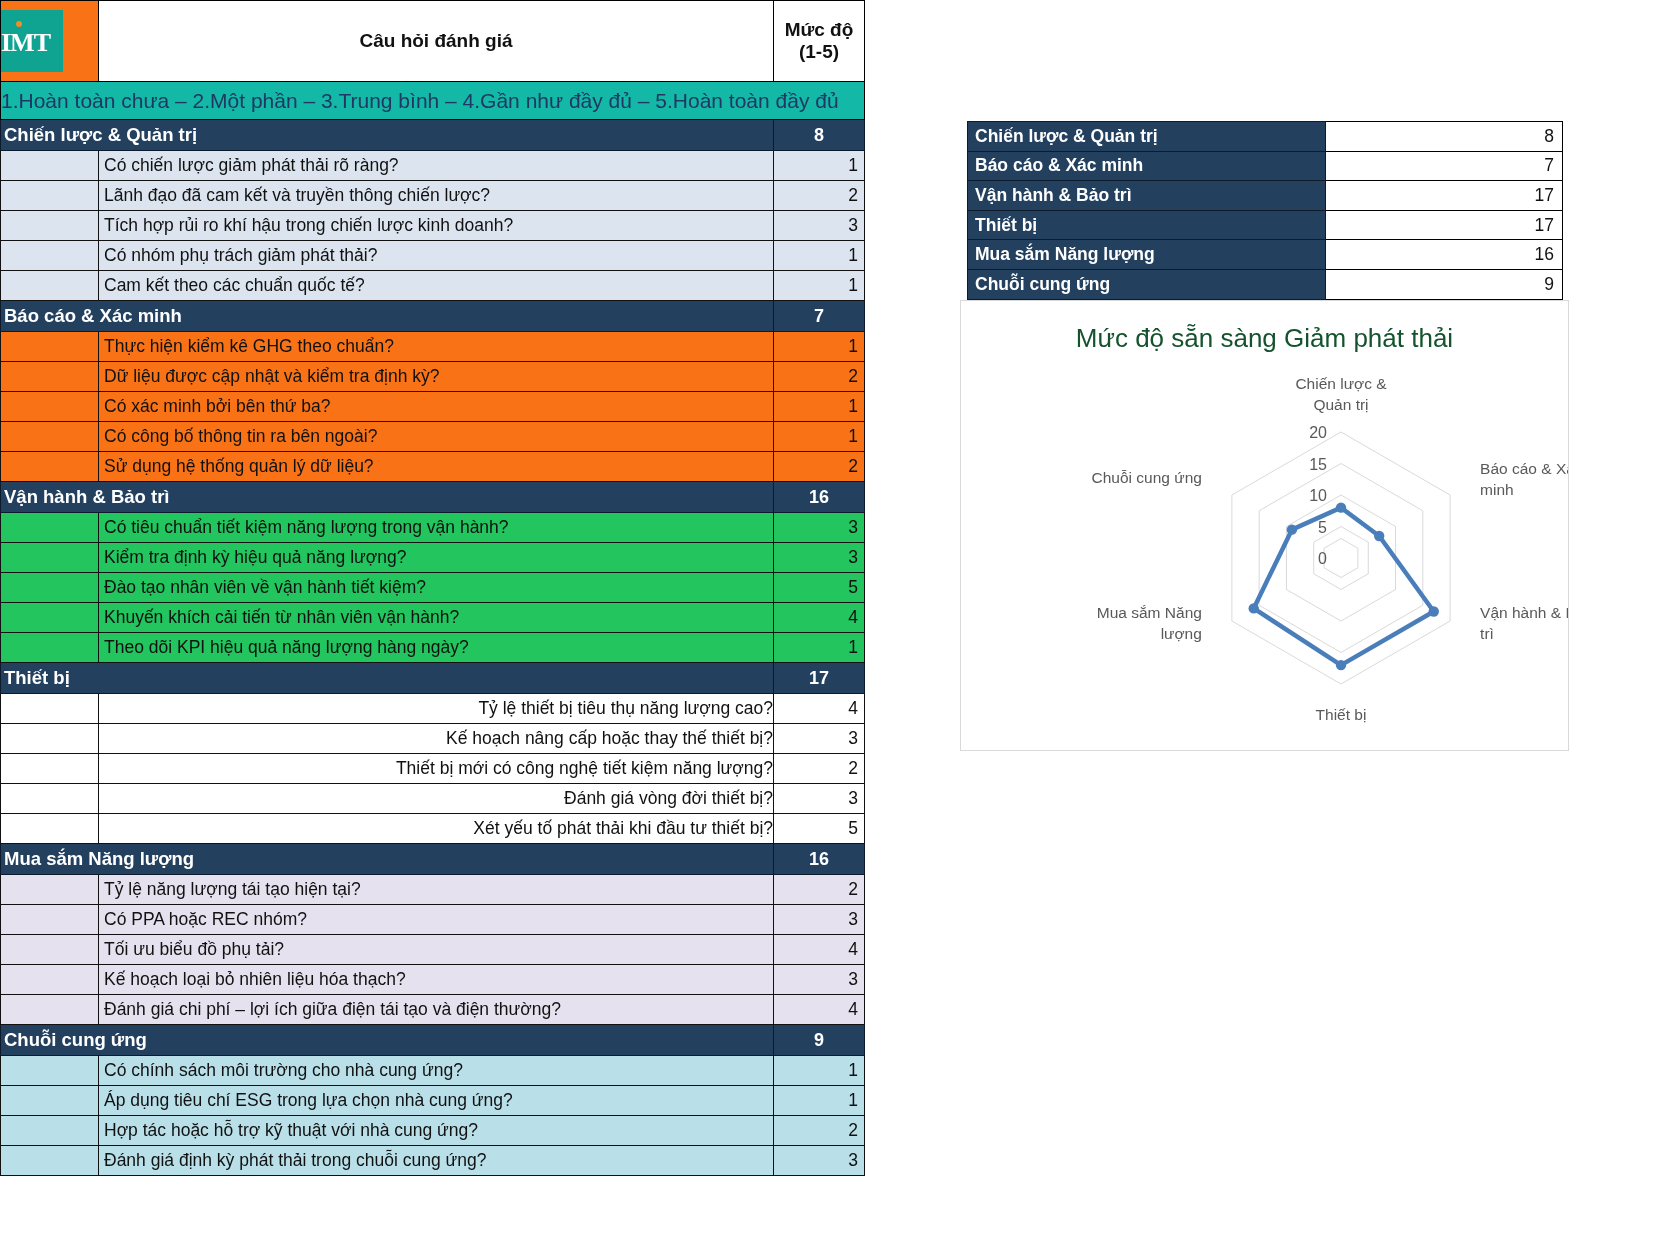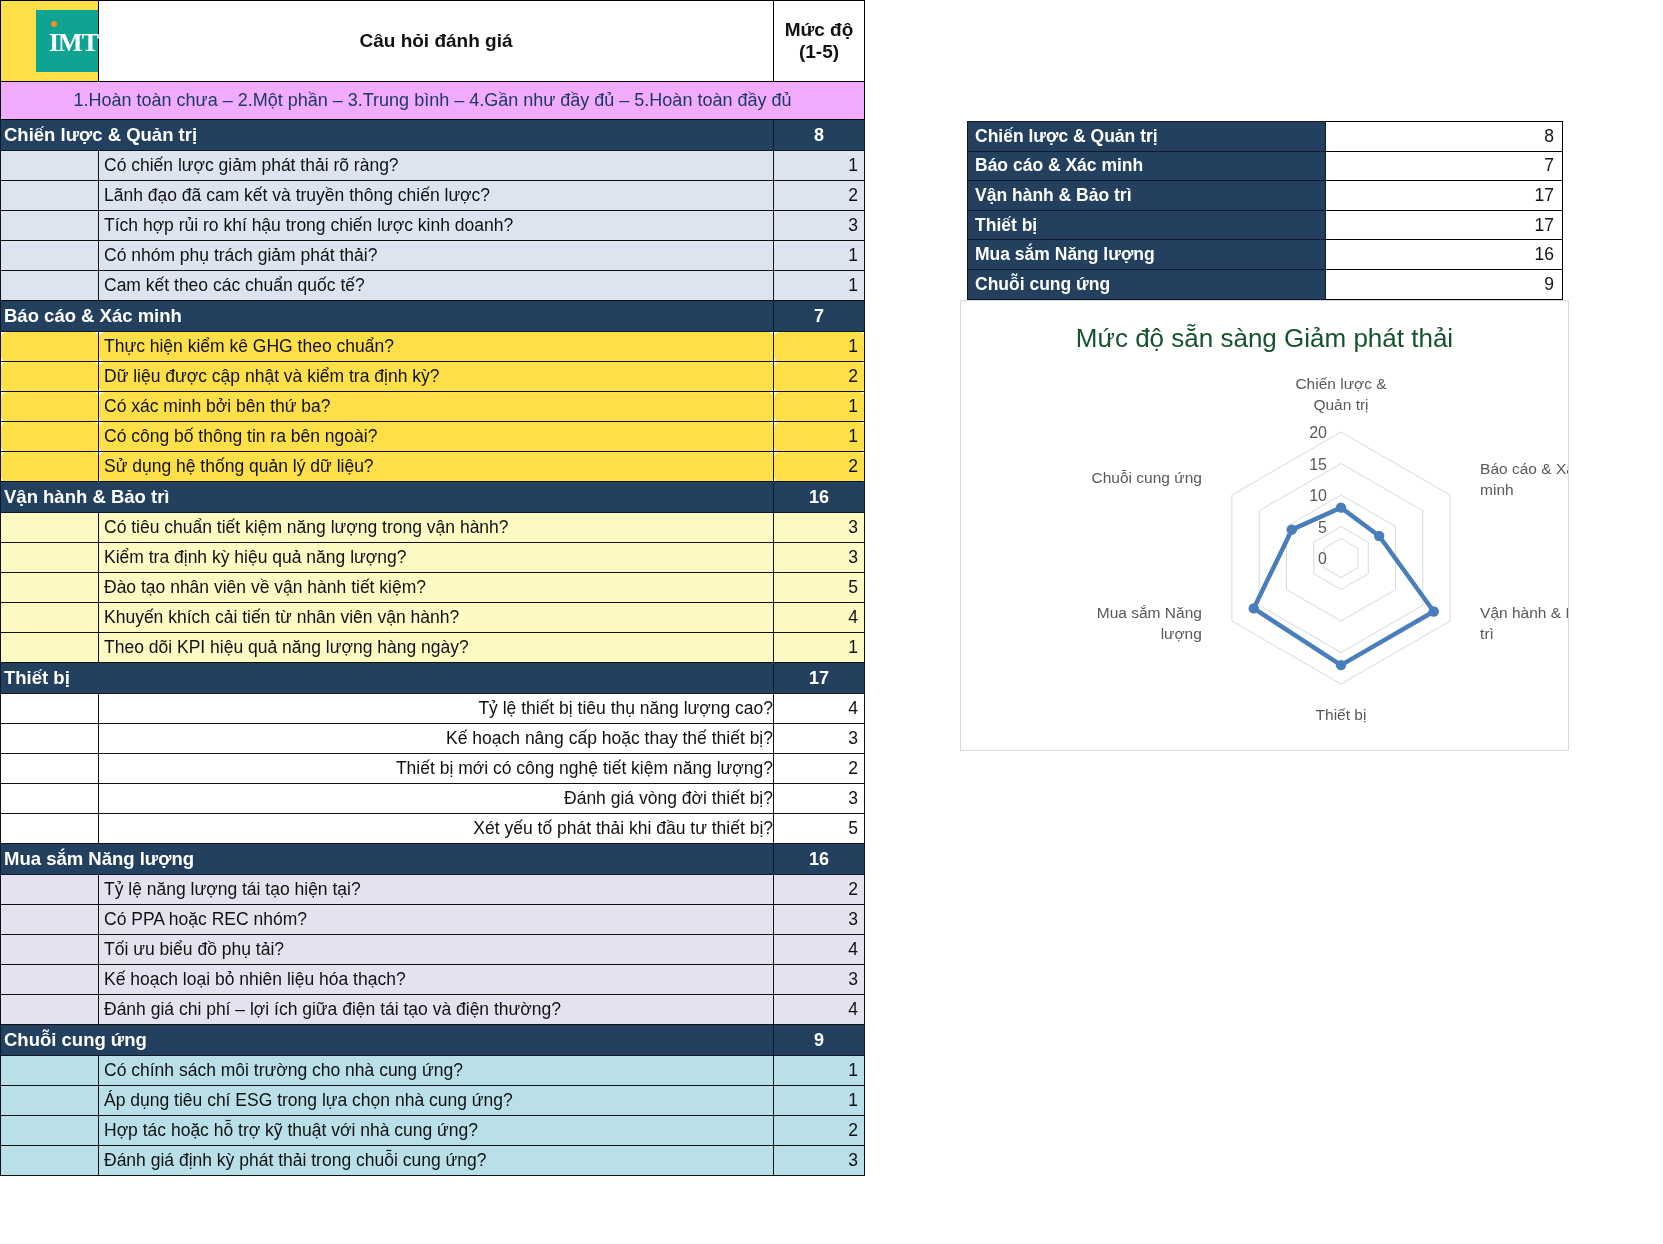--- a/index.html
+++ b/index.html
@@ -14,65 +14,65 @@
 
   table.grid{border-collapse:collapse;table-layout:fixed;width:864px;}
   table.grid td{padding:0;vertical-align:middle;}
 
   
   col.c-logo{width:98px;}
   col.c-q{width:675px;}
   col.c-v{width:91px;}
 
   
-  .hdr-logo-cell{height:80px;border:1.4px solid #000;background:#fde047;text-align:right;}
+  .hdr-logo-cell{height:80px;border:1.4px solid #000;background:#f97316;text-align:left;}
   .logo-box{
     width:62px;height:62px;background:#0fa391;display:inline-block;
     position:relative;vertical-align:middle;
   }
   .logo-txt{
     position:absolute;left:0;right:0;top:50%;transform:translateY(-42%);
     color:#fff;font-weight:700;font-size:26px;letter-spacing:-1px;
     font-family:"Liberation Serif", serif;
   }
   .logo-dot{
     position:absolute;left:15px;top:11px;width:6px;height:6px;border-radius:50%;
     background:#f28c28;
   }
   .hdr-q-cell,.hdr-v-cell{
     height:80px;border:1.4px solid #000;background:#fff;
     text-align:center;font-weight:700;font-size:19px;color:#111;
   }
 
   
   .scale-row td{
-    height:37px;border:1.4px solid #000;border-top:none;background:#f0abfc;
-    color:#1f3864;font-size:18px;padding-left:16px;text-align:center;
+    height:37px;border:1.4px solid #000;border-top:none;background:#14b8a6;
+    color:#1f3864;font-size:21px;padding-left:16px;
   }
 
   
   .sec td{
     background:#23405f;color:#ffffff;font-weight:700;font-size:18.5px;
     height:30px;border:1px solid #0c1a2b;
   }
   .sec .sec-name{padding-left:3px;letter-spacing:0;}
   .sec .sec-val{text-align:center;font-size:18px;}
 
   
   .q td{
     height:29px;border:1px solid #111;font-size:17.5px;color:#111;
   }
   .q .q-pad{border-right:1px solid #111;}
   .q .q-txt{padding-left:5px;white-space:nowrap;overflow:hidden;margin-left:8px;}
   .q .q-val{text-align:right;padding-right:6px;}
 
   
   .t-blue   td{background:#dce5ef;}
-  .t-pink   td{background:#fde047;border-radius:6px;}
-  .t-green  td{background:#fef9c3;}
+  .t-pink   td{background:#f97316;}
+  .t-green  td{background:#22c55e;}
   .t-white  td{background:#ffffff;text-align:right;}
   .t-purple td{background:#e6e1ee;}
   .t-cyan   td{background:#b9dfe9;}
 
   
   #summary{
     position:absolute;left:967px;top:121px;width:578px;
     border-collapse:collapse;table-layout:fixed;
   }
   #summary td{padding:0;height:28.6px;border:1px solid #000;font-size:17.5px;}

